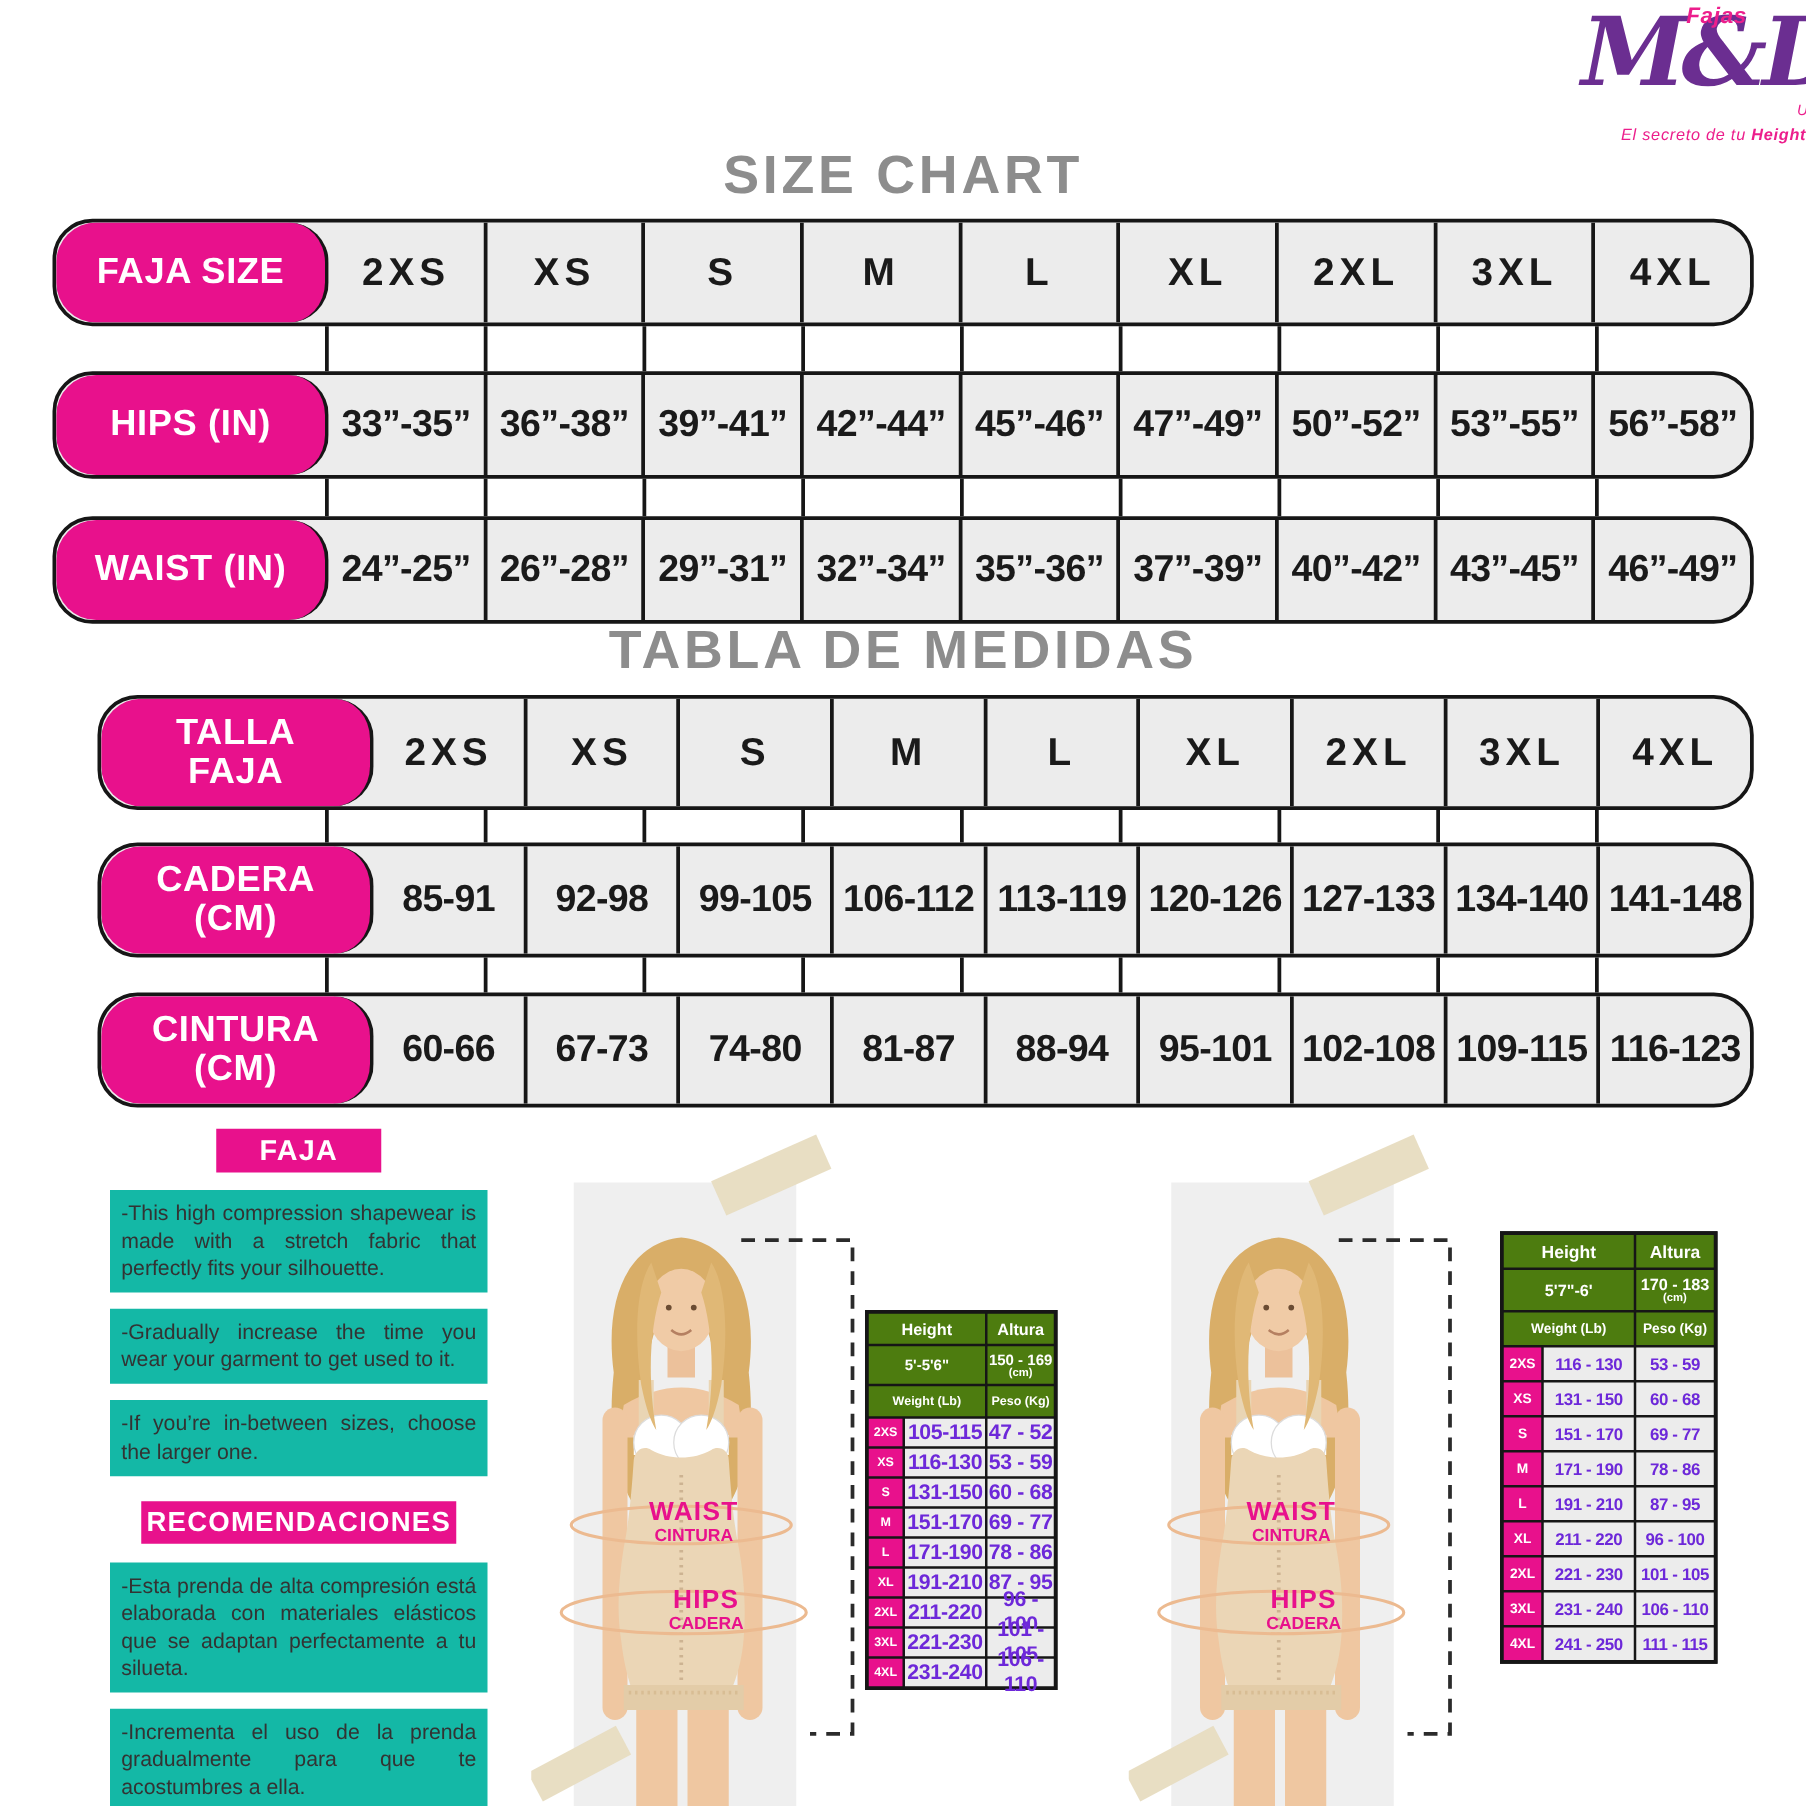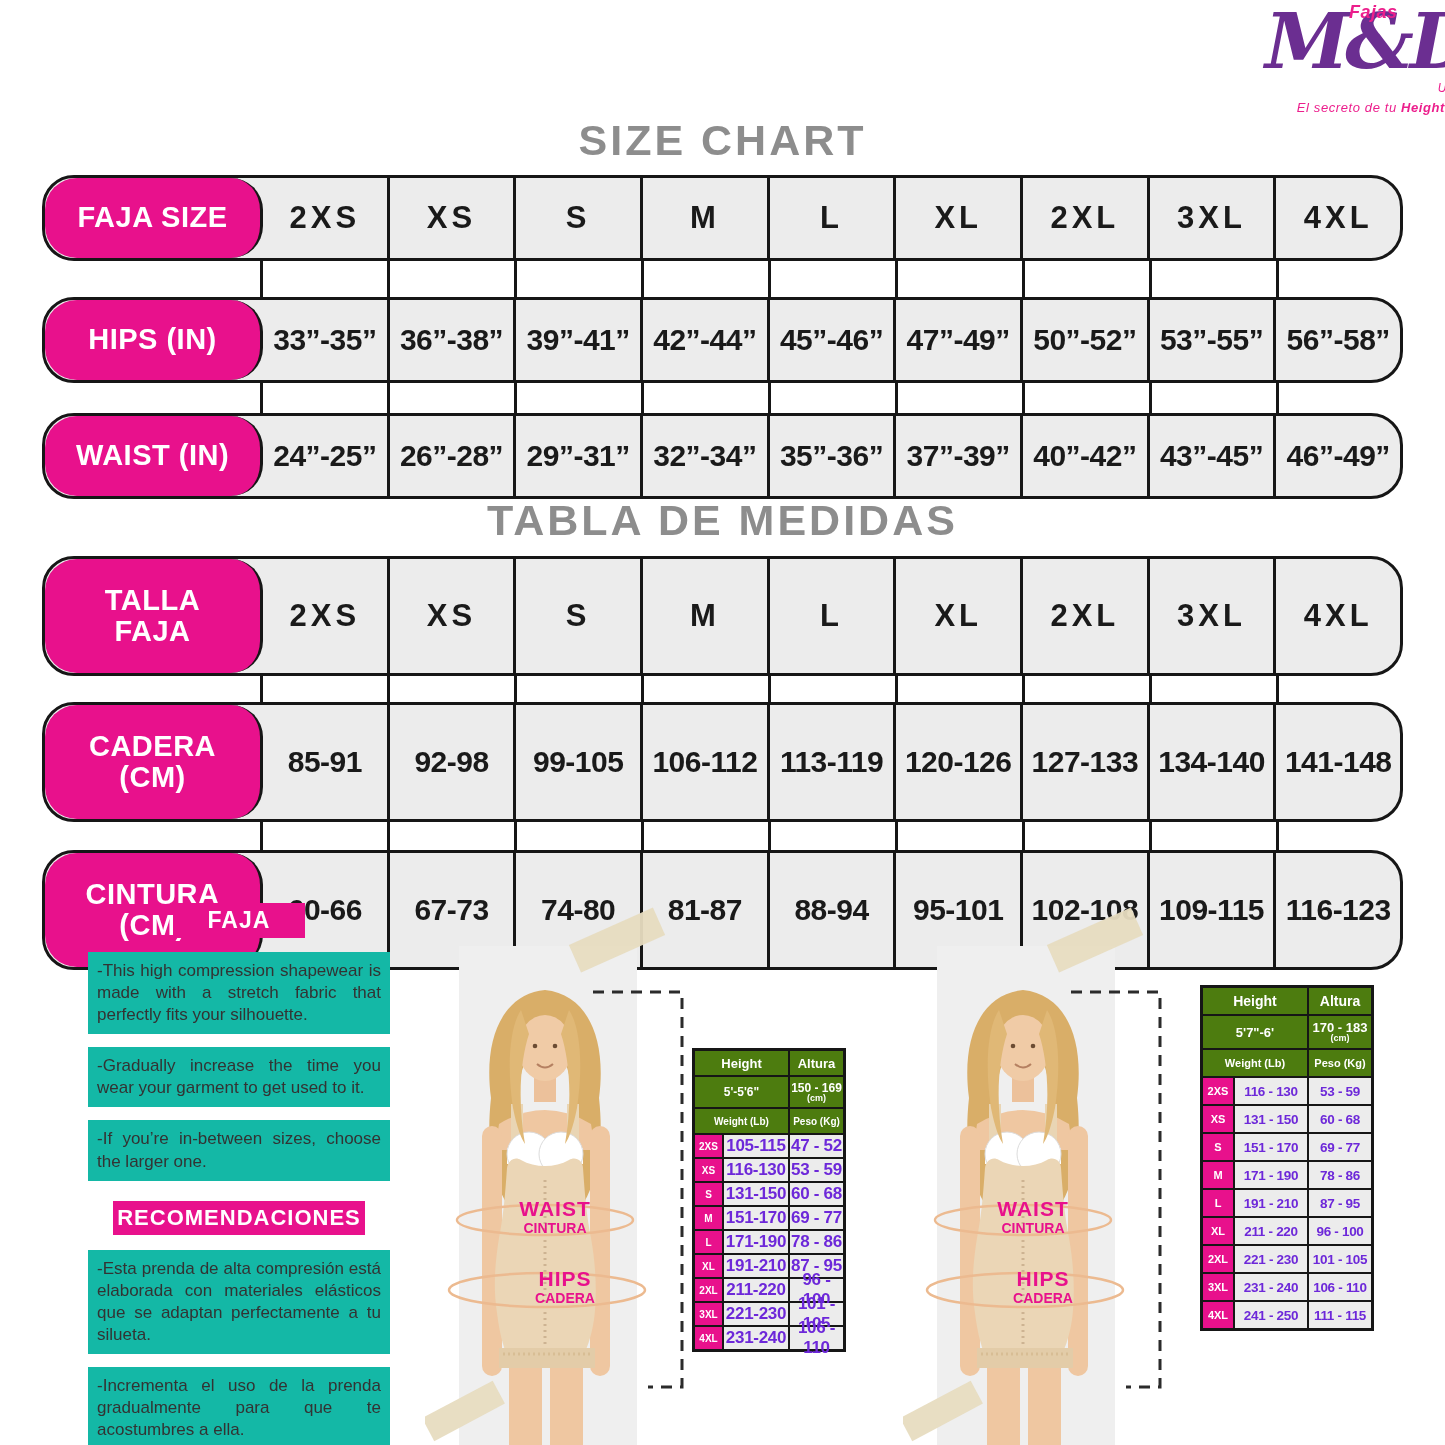--- a/index.html
+++ b/index.html
@@ -20,21 +20,21 @@
 
   
   .bigtitle{position:absolute;width:100%;text-align:center;font-size:43px;font-weight:bold;
             color:#8D8D8D;letter-spacing:3px;}
   #h-size{top:116px;} #h-tabla{top:496px;}
 
   
   .bigtable{position:absolute;left:42px;width:1361px;}
   .bigrow{display:flex;border:3px solid #161616;border-radius:32px;background:#ECECEC;
           overflow:hidden;align-items:stretch;box-sizing:border-box;}
-  .bigrow.h84{height:86px;} .bigrow.h90{height:120px;}
+  .bigrow.h84{height:86px;} .bigrow.h90{height:92px;margin-left:36px;}
   .cap{flex:0 0 215px;background:#E8118C;color:#fff;display:flex;flex-direction:column;
        align-items:center;justify-content:center;font-weight:bold;font-size:29px;
        border-right:3px solid #161616;line-height:1.08;letter-spacing:.5px;text-align:center;border-radius:32px;}
   .cells{flex:1;display:flex;}
   .cell{flex:1;display:flex;align-items:center;justify-content:center;font-weight:bold;
         color:#1a1a1a;border-left:3px solid #161616;box-sizing:border-box;}
   .cell:first-of-type{border-left:none;}
   .cells.sizes .cell{font-size:31px;letter-spacing:4px;}
   .cells.vals  .cell{font-size:30px;letter-spacing:-.5px;}
   .connect{display:flex;margin-left:218px;width:calc(100% - 218px);}

